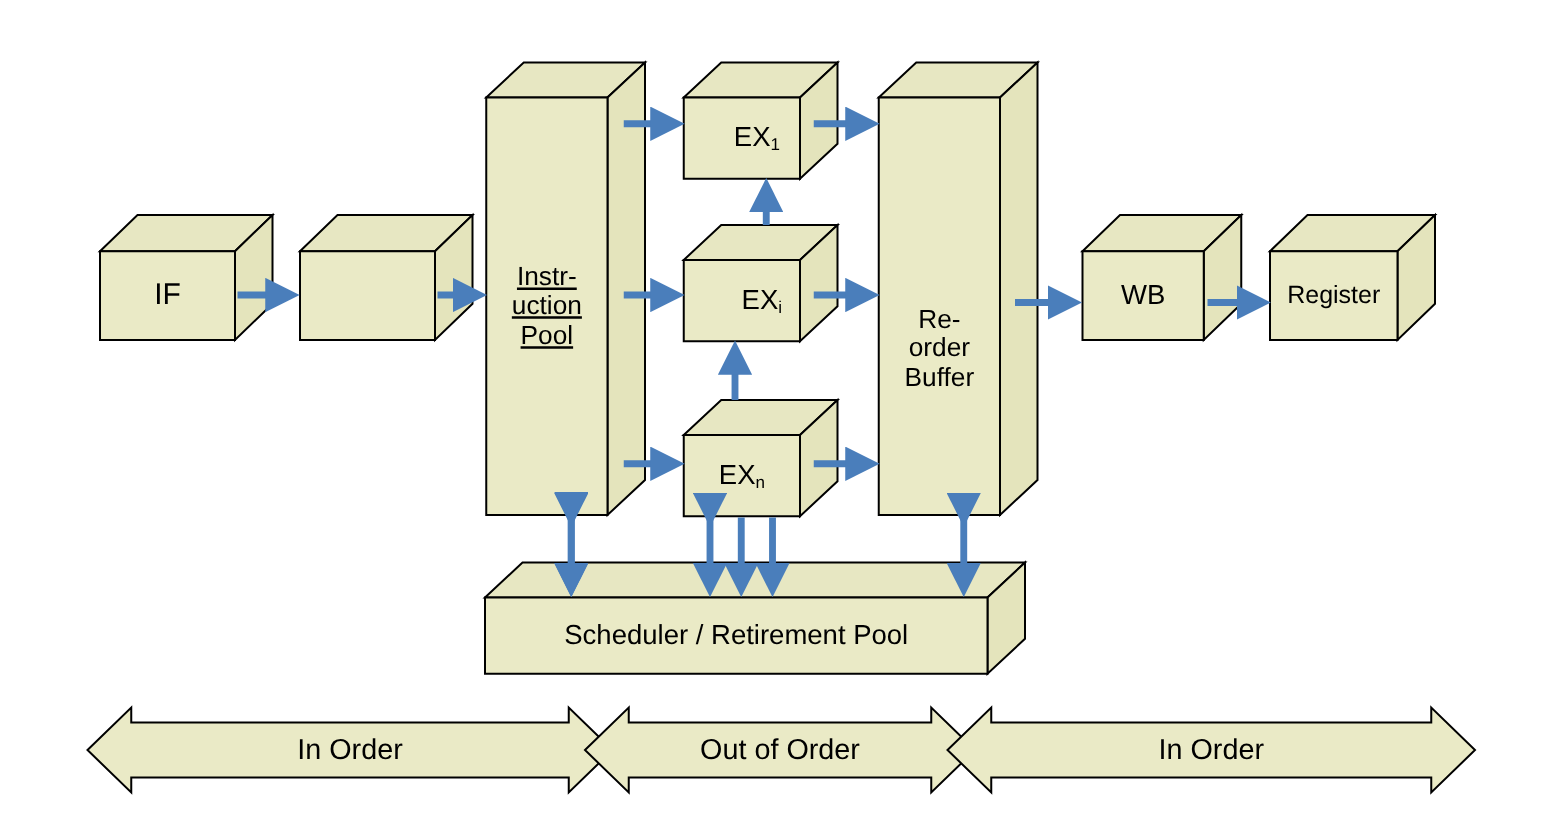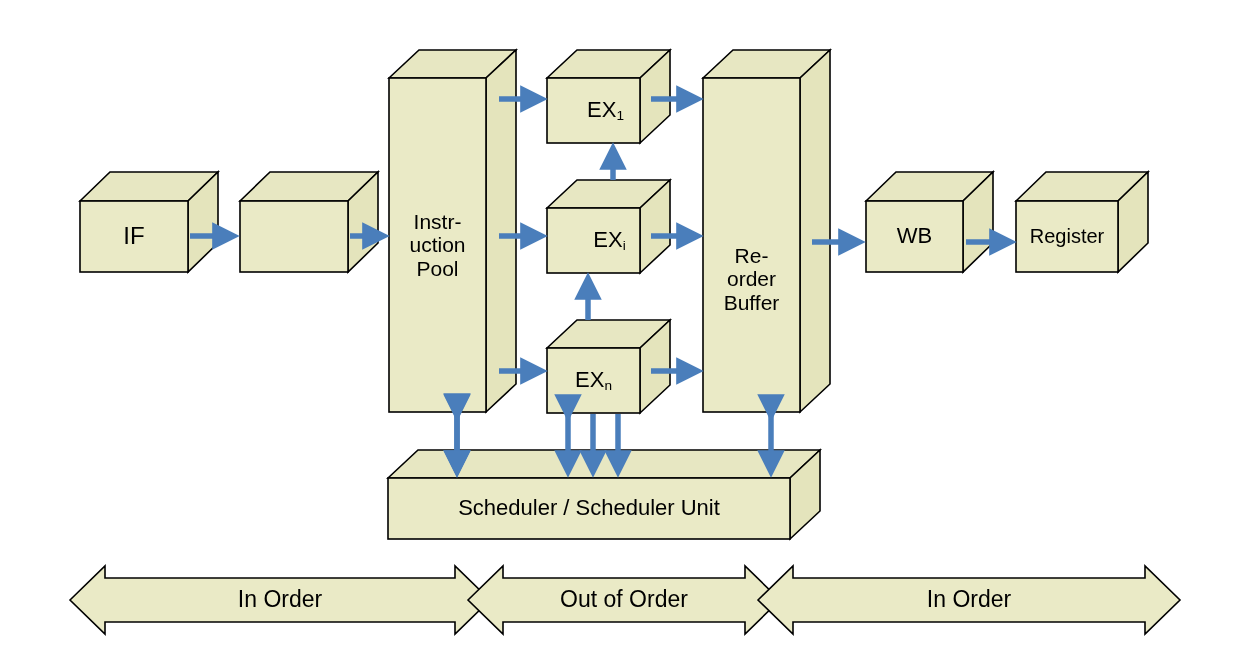--- a/index.html
+++ b/index.html
@@ -150,21 +150,21 @@
 
       <polygon points="468,600 503,566 503,578 745,578 745,566 780,600 745,634 745,622 503,622 503,634"></polygon>
 
       <polygon points="758,600 793,566 793,578 1145,578 1145,566 1180,600 1145,634 1145,622 793,622 793,634"></polygon>
     </g>
   </svg>
 
   <div class="box-label lbl-24" style="left:80px;  top:201px; width:108px; height:71px;">IF</div>
 
 
-  <div class="box-label lbl-21" style="left:389px; top:78px; width:97px; height:334px;">Instr-
+  <div class="box-label lbl-21" style="left:389px; top:78px; width:97px; height:334px;text-decoration:underline;">Instr-
 uction
 Pool</div>
 
   <div class="box-label lbl-22" style="left:547px; top:78px; width:93px; height:65px;margin-left:12px;">
     <span><span>EX</span><span class="sub">1</span></span>
   </div>
 
   <div class="box-label lbl-22" style="left:547px; top:208px; width:93px; height:65px;padding-left:16px;">
     <span><span>EX</span><span class="sub">i</span></span>
   </div>
@@ -174,21 +174,21 @@
   </div>
 
   <div class="box-label lbl-21" style="left:703px; top:78px; width:97px; height:402px;">Re-
 order
 Buffer</div>
 
   <div class="box-label lbl-22" style="left:866px; top:201px; width:97px; height:71px;">WB</div>
 
   <div class="box-label lbl-20" style="left:1016px; top:201px; width:102px; height:71px;">Register</div>
 
-  <div class="box-label lbl-22" style="left:388px; top:478px; width:402px; height:61px;">Scheduler / Scheduler Unit</div>
+  <div class="box-label lbl-22" style="left:388px; top:478px; width:402px; height:61px;">Scheduler / Retirement Pool</div>
 
   <div class="box-label lbl-19" style="left:105px; top:578px; width:350px; height:44px;">In Order</div>
 
   <div class="box-label lbl-19" style="left:503px; top:578px; width:242px; height:44px;">Out of Order</div>
 
   <div class="box-label lbl-19" style="left:793px; top:578px; width:352px; height:44px;">In Order</div>
 
 </div>
 
 </body></html>

